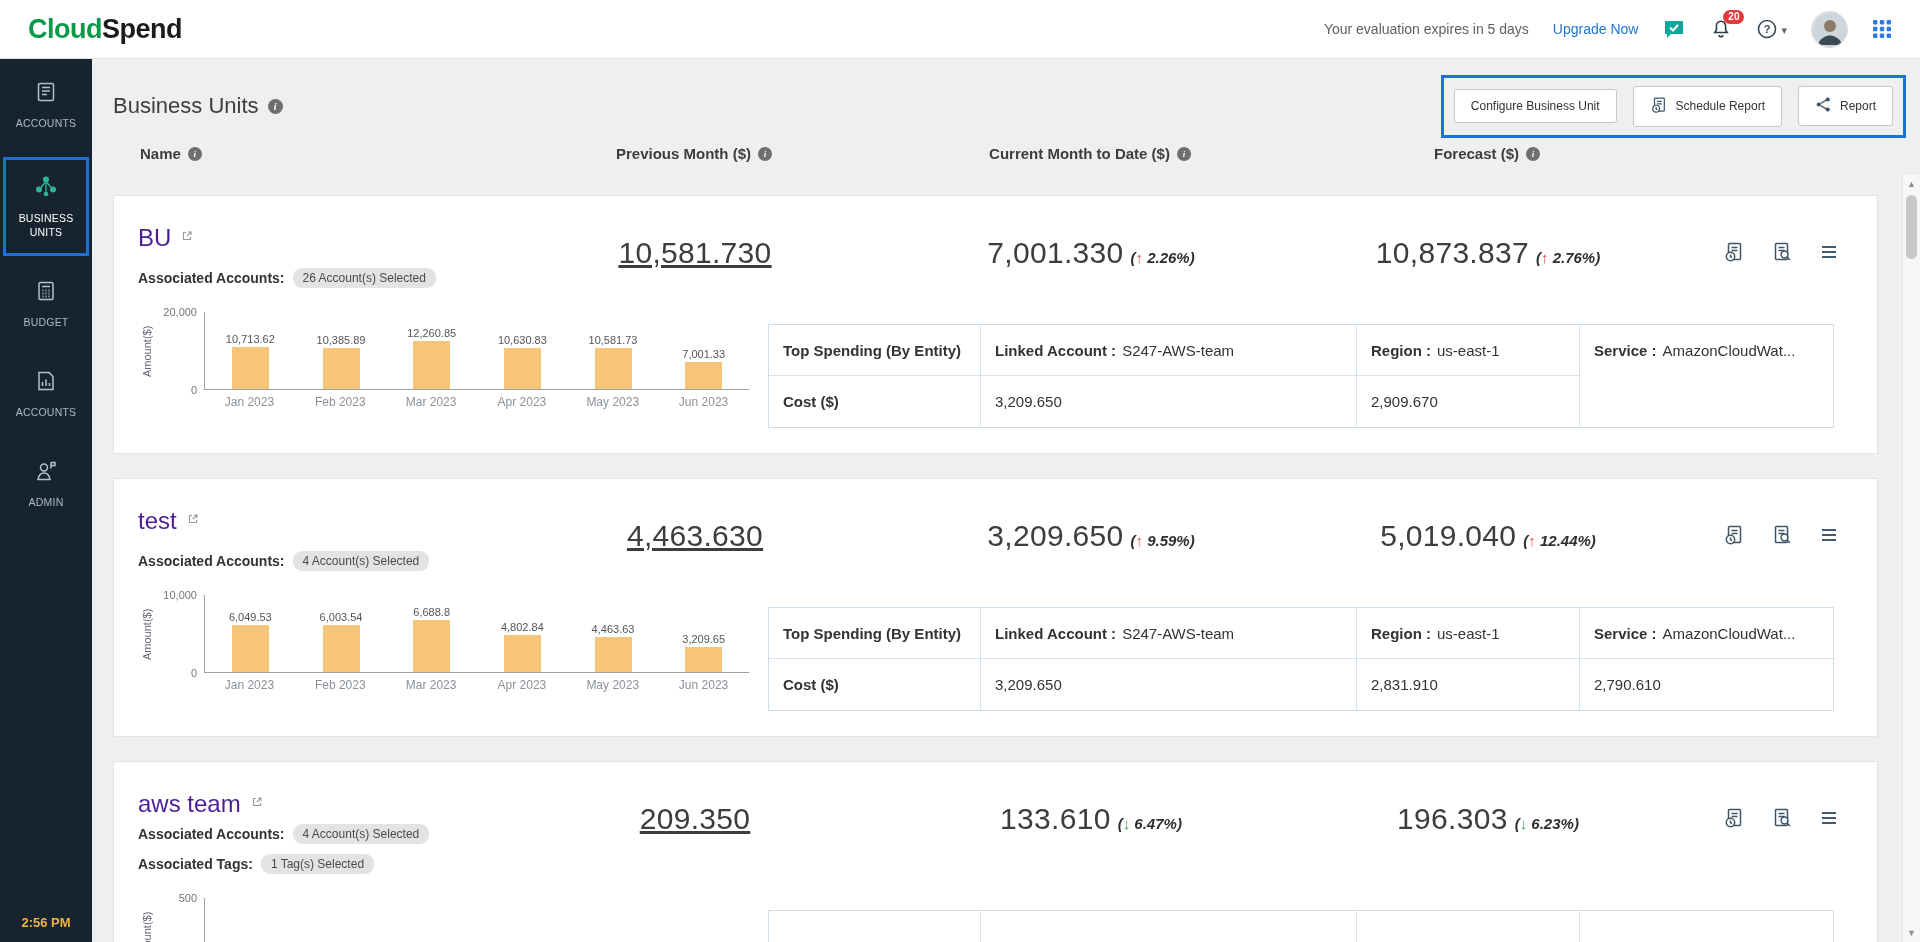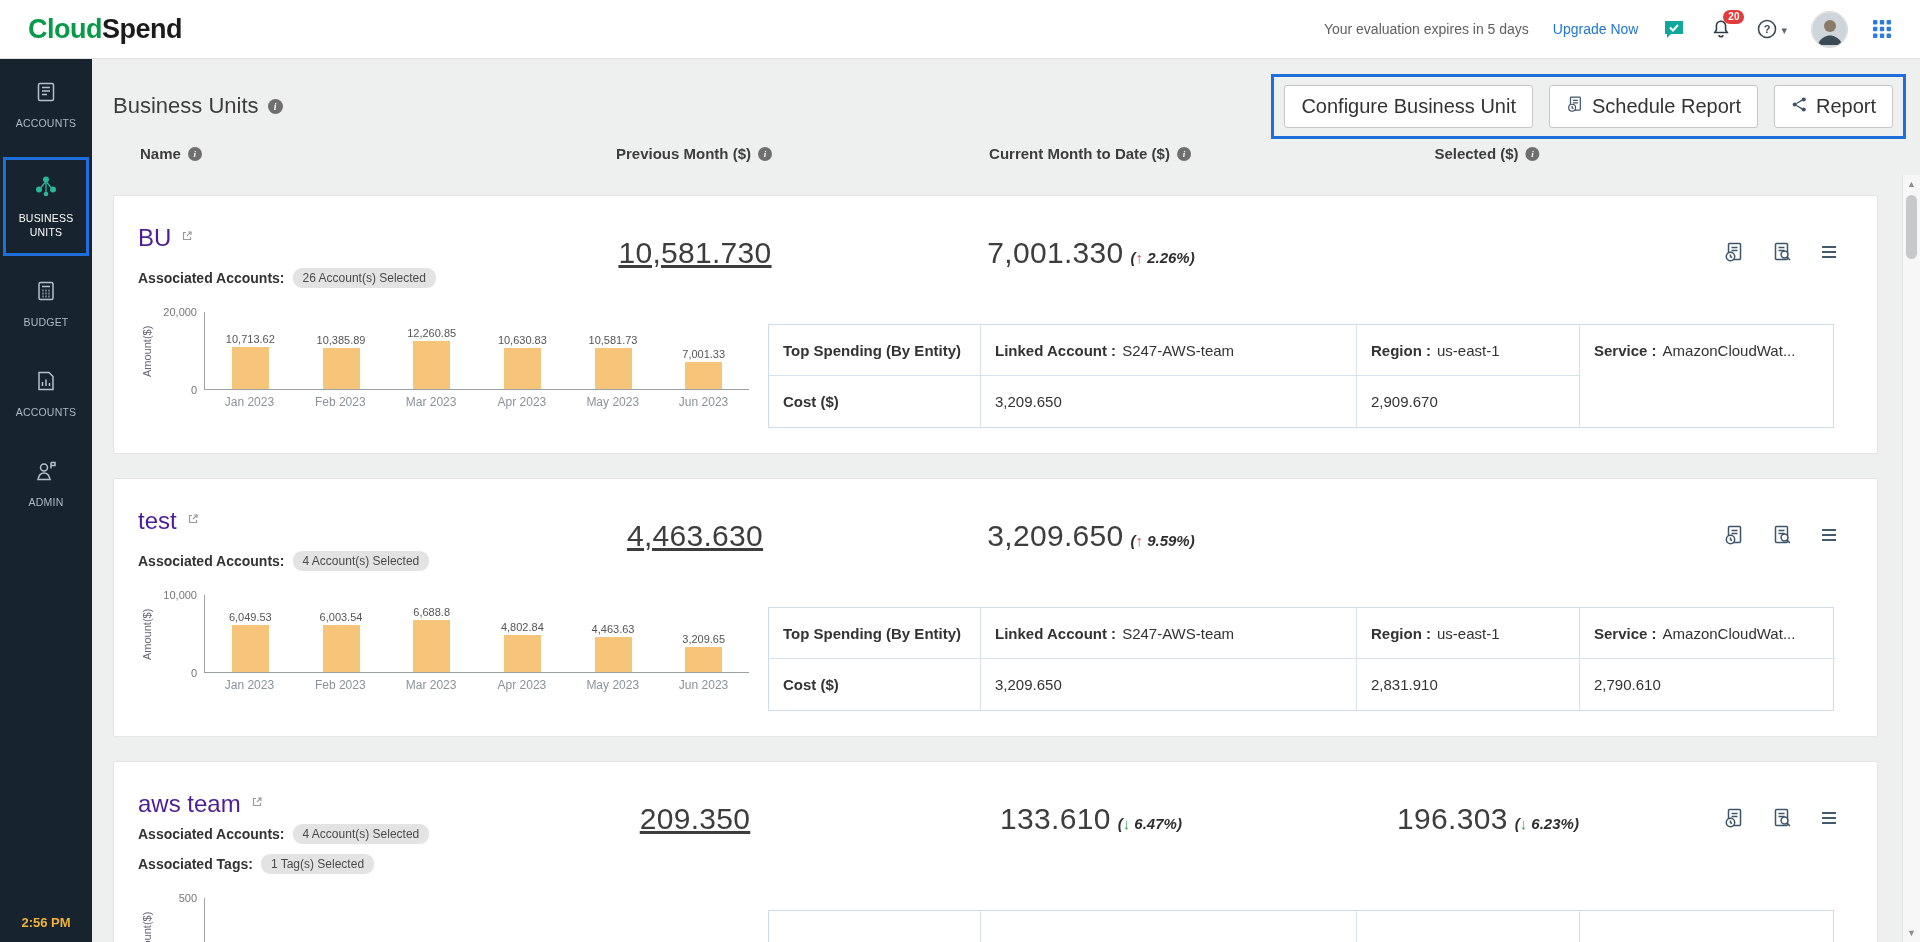--- a/index.html
+++ b/index.html
@@ -35,21 +35,21 @@
   
   .main { position: absolute; top: 59px; left: 92px; right: 0; bottom: 0; overflow: hidden; }
   .page-head { display: flex; align-items: center; justify-content: space-between; padding: 16px 14px 0 21px; height: 78px; }
   .title-wrap { display: flex; align-items: center; gap: 9px; font-size: 22px; color: #3d3d3d; }
   .info { display: inline-flex; width: 15px; height: 15px; border-radius: 50%; background: #6f6f6f; color: #fff;
           align-items: center; justify-content: center; font-size: 10px; font-weight: bold;
           font-family: "Liberation Serif", serif; font-style: italic; cursor: pointer; flex: none; }
   .info::before { content: "i"; }
   .info.sm { width: 14px; height: 14px; font-size: 9px; }
   .actions-box { border: 3px solid #1e6fd9; padding: 8px 10px; display: flex; gap: 16px; align-items: center; }
-  .cs-btn { background: #fff; border: 1px solid #c6c6c6; border-radius: 3px; font-size: 20px; color: #333;
+  .cs-btn { background: #fff; border: 1px solid #c6c6c6; border-radius: 3px; font-size: 12px; color: #333;
             padding: 9px 16px; display: inline-flex; align-items: center; gap: 8px; cursor: pointer;
             font-family: "Liberation Sans", sans-serif; white-space: nowrap; }
 
   .cols { position: relative; height: 38px; }
   .col-label { position: absolute; top: 8px; font-size: 15px; font-weight: bold; color: #3d3d3d;
                display: inline-flex; align-items: center; gap: 7px; white-space: nowrap; }
   .col-name { left: 48px; }
   .col-prev { left: 602px; transform: translateX(-50%); }
   .col-cur  { left: 998px; transform: translateX(-50%); }
   .col-fc   { left: 1395px; transform: translateX(-50%); }
@@ -266,21 +266,21 @@
       </span>
     <span class="col-label col-prev">
         <span>Previous Month ($)</span>
         <span class="info sm"></span>
       </span>
     <span class="col-label col-cur">
         <span>Current Month to Date ($)</span>
         <span class="info sm"></span>
       </span>
     <span class="col-label col-fc">
-        <span>Selected ($)</span>
+        <span>Forecast ($)</span>
         <span class="info sm"></span>
       </span>
   </div>
 
   <div class="cards">
 
     <section class="card">
       <div class="bu-title">
         <span class="bu-name">BU</span>
         <span>
@@ -292,20 +292,24 @@
         </span>
       </div>
       <div class="assoc r1">
         <span class="assoc-label">Associated Accounts:</span>
         <span class="badge">26 Account(s) Selected</span>
       </div>
       <div class="num num-prev">10,581.730</div>
       <div class="num-group num-cur">
         <span class="num">7,001.330</span>
         <span class="chg">(<span class="arrow" style="color: rgb(224, 82, 78);">↑</span> <span>2.26%</span>)</span>
+      </div>
+      <div class="num-group num-fc">
+        <span class="num">10,873.837</span>
+        <span class="chg">(<span class="arrow" style="color: rgb(224, 82, 78);">↑</span> <span>2.76%</span>)</span>
       </div>
       <div class="card-icons">
         <span class="icon-btn">
           <svg width="22" height="22" viewBox="0 0 22 22" fill="none" stroke="#3e5468" stroke-width="1.5">
               <rect x="5.5" y="2.5" width="12" height="16" rx="1"></rect>
               <path d="M8.5 6.5h6M8.5 9.5h6"></path>
               <circle cx="7.5" cy="15.5" r="4.2" fill="#fff"></circle>
               <path d="M7.5 13.5v2.2l1.6 1"></path>
             </svg>
         </span>
@@ -399,20 +403,24 @@
       </div>
       <div class="assoc r1">
         <span class="assoc-label">Associated Accounts:</span>
         <span class="badge">4 Account(s) Selected</span>
       </div>
       <div class="num num-prev">4,463.630</div>
       <div class="num-group num-cur">
         <span class="num">3,209.650</span>
         <span class="chg">(<span class="arrow" style="color: rgb(224, 82, 78);">↑</span> <span>9.59%</span>)</span>
       </div>
+      <div class="num-group num-fc">
+        <span class="num">5,019.040</span>
+        <span class="chg">(<span class="arrow" style="color: rgb(224, 82, 78);">↑</span> <span>12.44%</span>)</span>
+      </div>
       <div class="card-icons">
         <span class="icon-btn">
           <svg width="22" height="22" viewBox="0 0 22 22" fill="none" stroke="#3e5468" stroke-width="1.5">
               <rect x="5.5" y="2.5" width="12" height="16" rx="1"></rect>
               <path d="M8.5 6.5h6M8.5 9.5h6"></path>
               <circle cx="7.5" cy="15.5" r="4.2" fill="#fff"></circle>
               <path d="M7.5 13.5v2.2l1.6 1"></path>
             </svg>
         </span>
         <span class="icon-btn">

